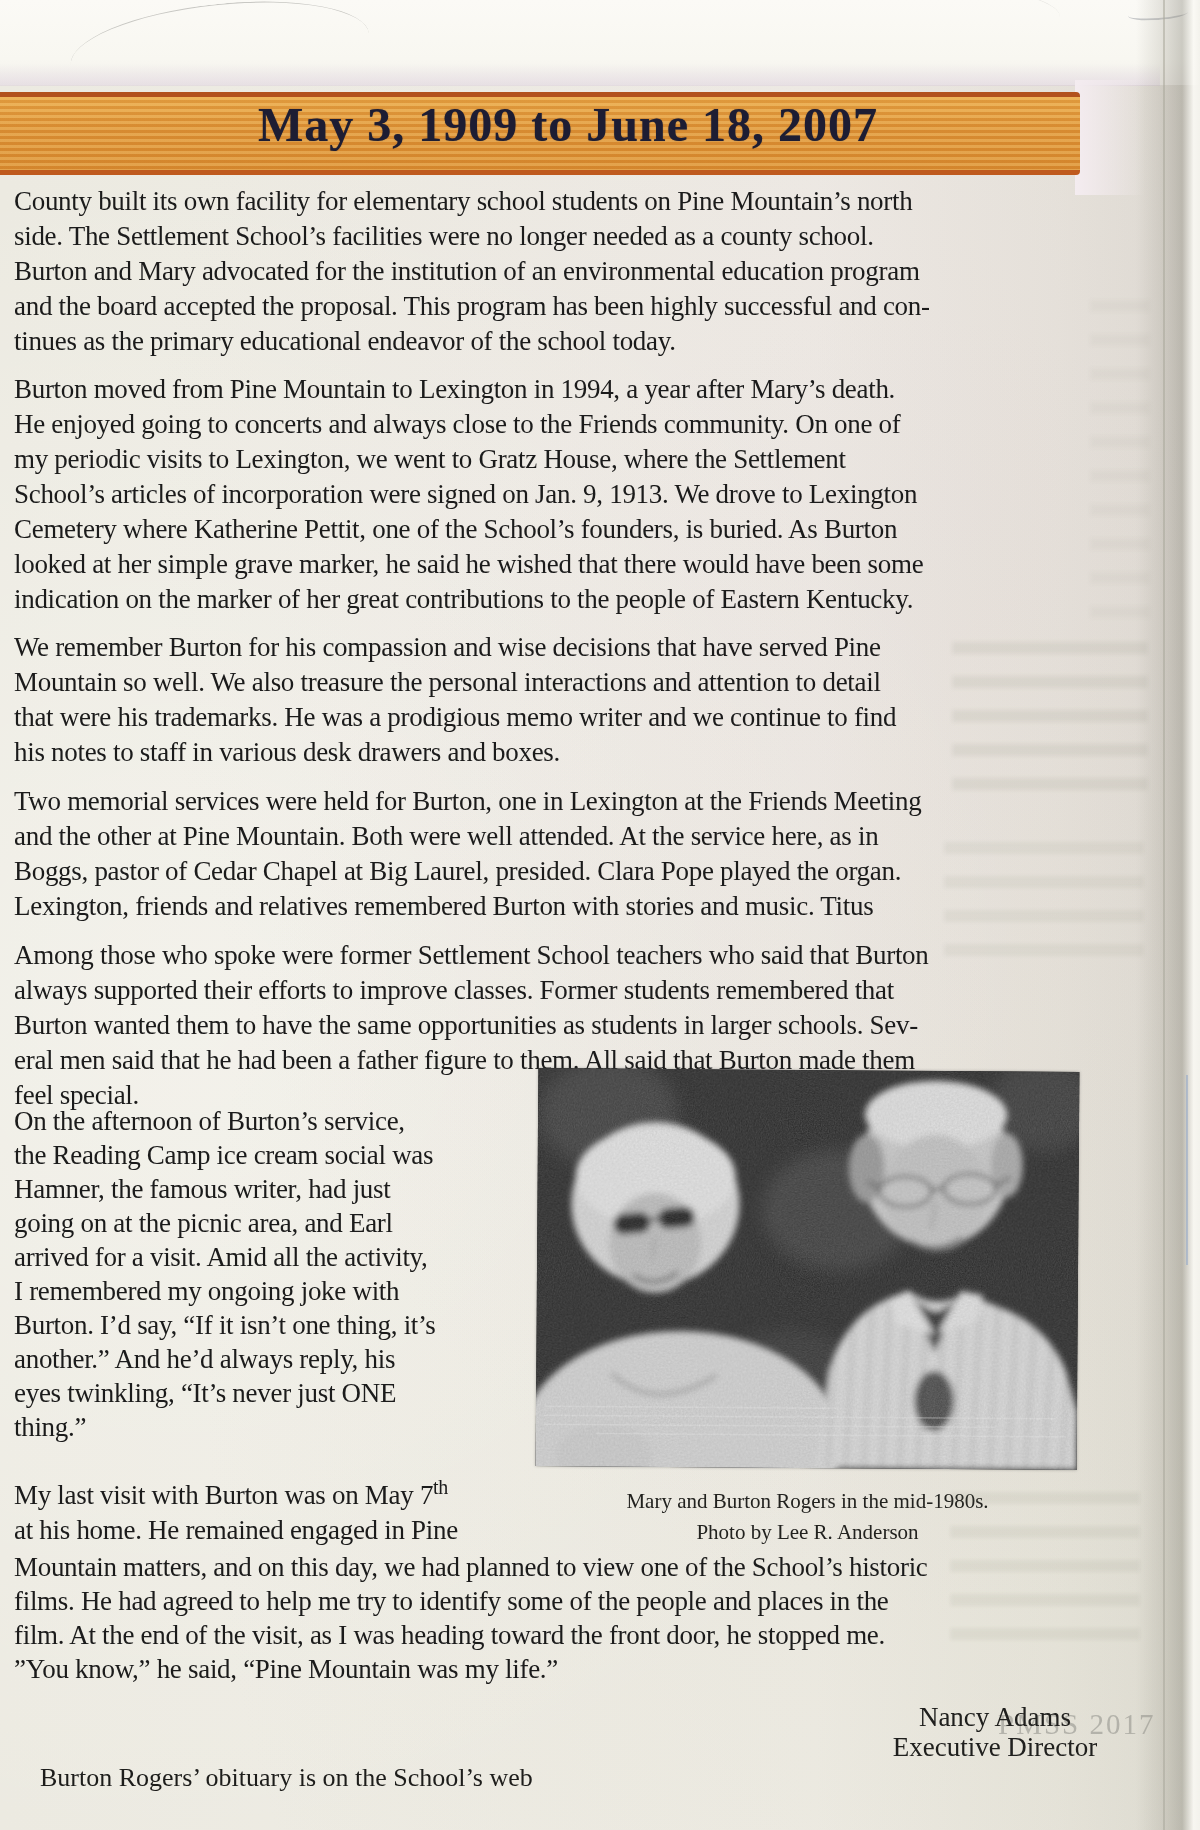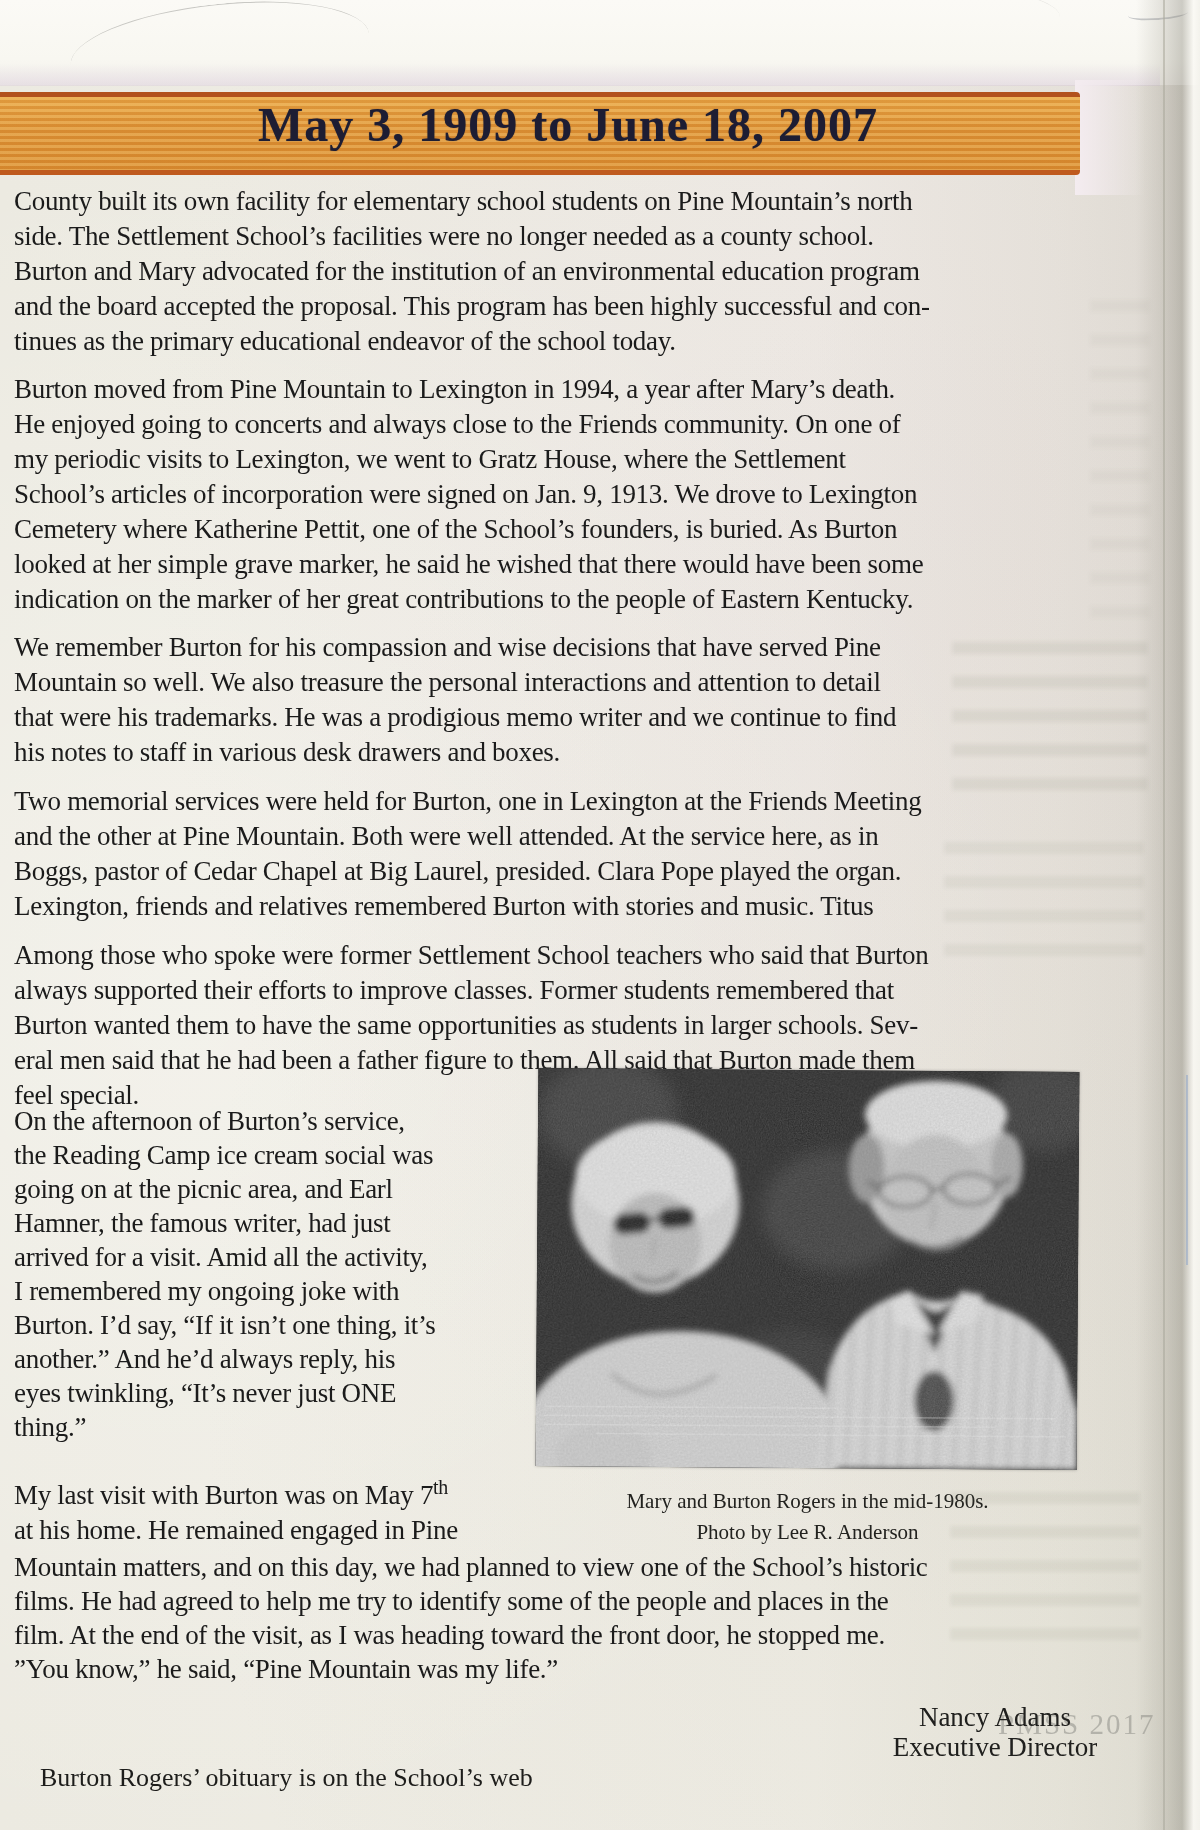--- a/index.html
+++ b/index.html
@@ -116,22 +116,22 @@
       <div class="para full" style="top: 938px;">
         <div class="line">Among those who spoke were former Settlement School teachers who said that Burton</div>
         <div class="line">always supported their efforts to improve classes. Former students remembered that</div>
         <div class="line">Burton wanted them to have the same opportunities as students in larger schools. Sev-</div>
         <div class="line">eral men said that he had been a father figure to them. All said that Burton made them</div>
         <div class="line">feel special.</div>
       </div>
       <div class="para narrow tight" style="top: 1104px;">
         <div class="line">On the afternoon of Burton’s service,</div>
         <div class="line">the Reading Camp ice cream social was</div>
+        <div class="line">Hamner, the famous writer, had just</div>
         <div class="line">going on at the picnic area, and Earl</div>
-        <div class="line">Hamner, the famous writer, had just</div>
         <div class="line">arrived for a visit. Amid all the activity,</div>
         <div class="line">I remembered my ongoing joke with</div>
         <div class="line">Burton. I’d say, “If it isn’t one thing, it’s</div>
         <div class="line">another.” And he’d always reply, his</div>
         <div class="line">eyes twinkling, “It’s never just ONE</div>
         <div class="line">thing.”</div>
       </div>
       <div class="para narrow" style="top: 1478px;">
         <div class="line">My last visit with Burton was on May 7<sup>th</sup></div>
         <div class="line">at his home. He remained engaged in Pine</div>

